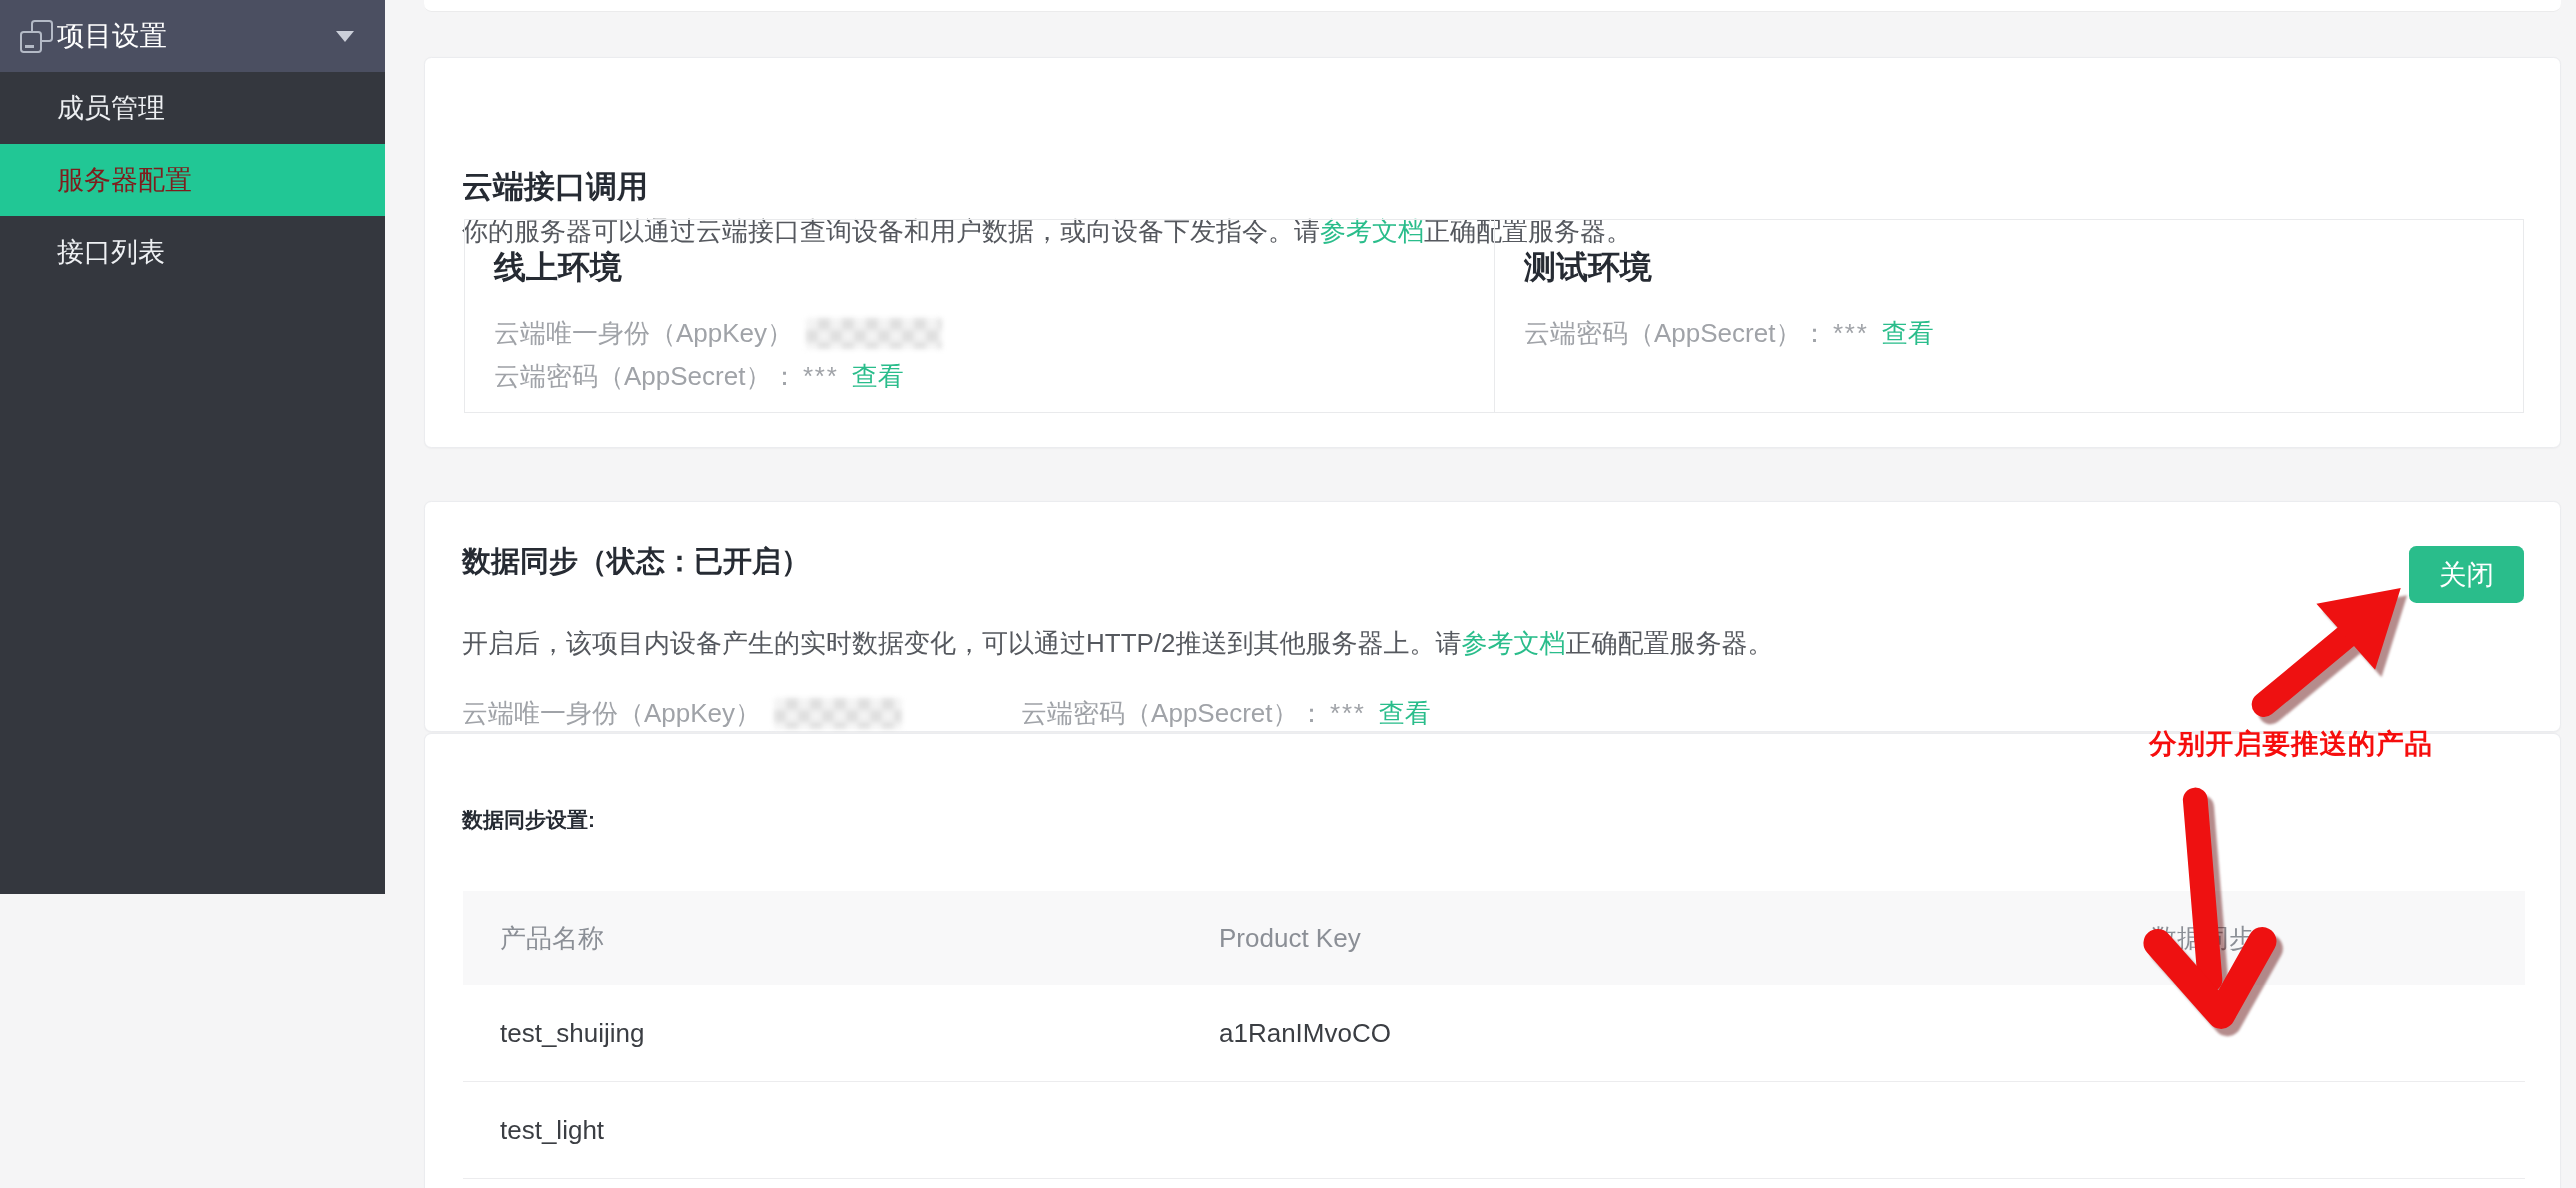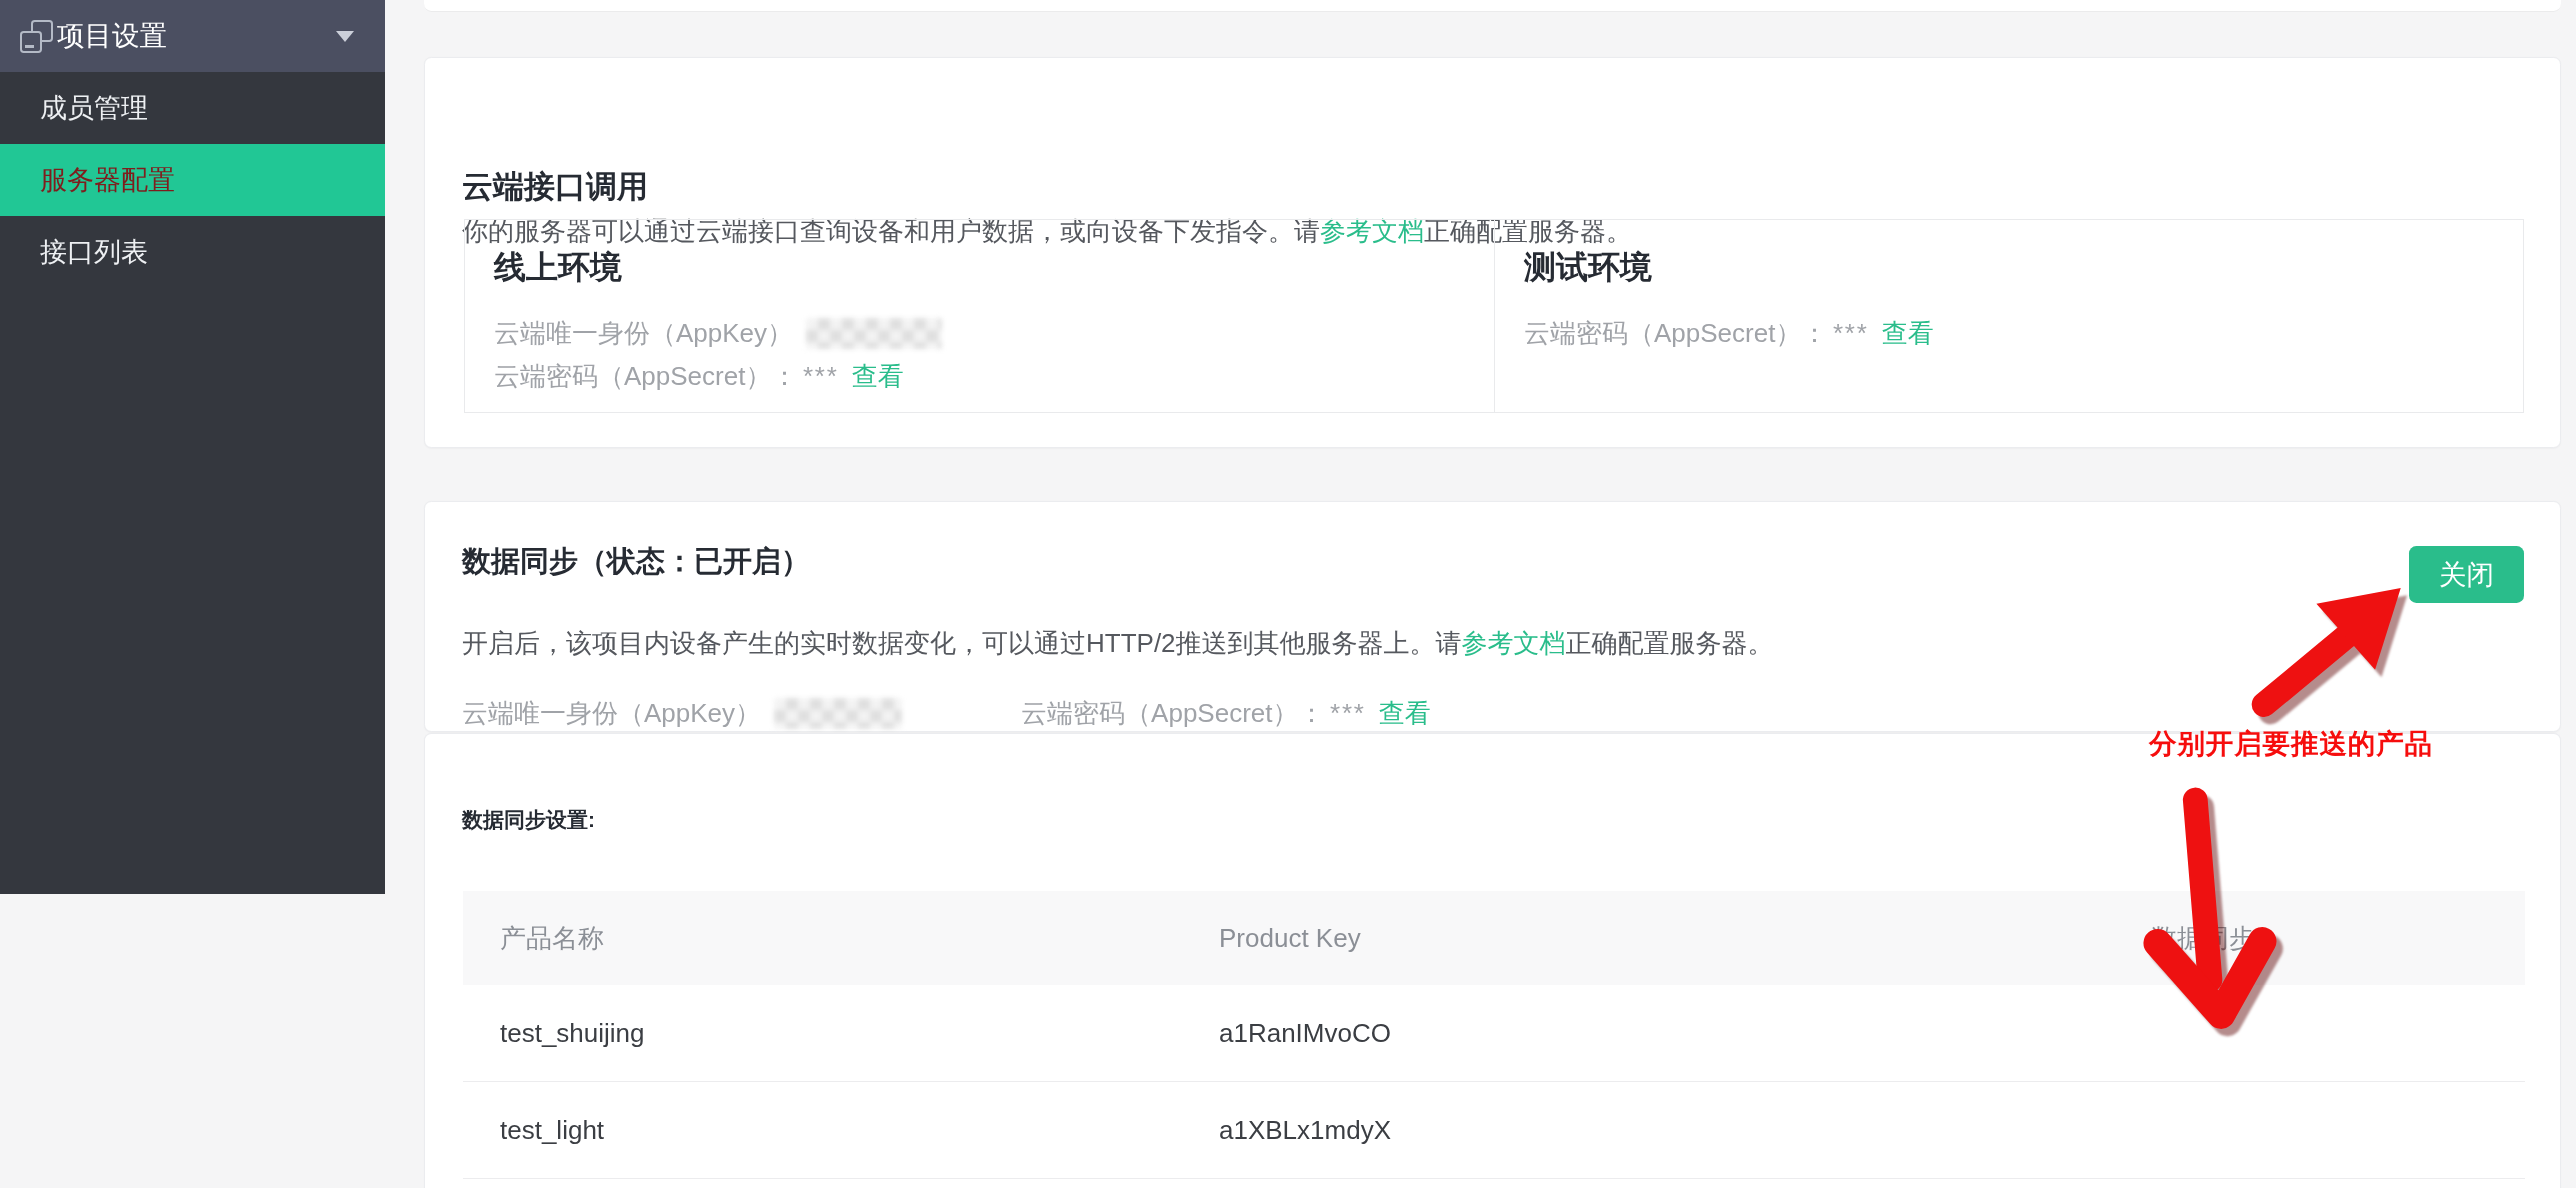--- a/index.html
+++ b/index.html
@@ -12,21 +12,21 @@
   
   .sidebar { position:absolute; left:0; top:0; width:385px; height:894px; background:#34373e; z-index:10; }
   .sb-header { position:relative; height:72px; background:#4b4f61; display:flex; align-items:center; cursor:pointer; }
   .sb-header-label { color:#ffffff; font-size:27.5px; margin-left:57px; }
   .proj-icon { position:absolute; left:20px; top:20px; width:33px; height:33px; }
   .proj-icon .back { position:absolute; right:0; top:0; width:22px; height:22px; border:2.8px solid #b4bac6; border-radius:3.7px; }
   .proj-icon .front { position:absolute; left:0; bottom:0; width:22px; height:22px; border:2.8px solid #b4bac6; border-radius:3.7px; background:#4b4f61; }
   .proj-icon .dash { position:absolute; left:4.6px; bottom:5.5px; width:9.2px; height:2.8px; background:#b4bac6; }
   .sb-caret { position:absolute; right:31px; top:31px; width:0; height:0;
     border-left:9.2px solid transparent; border-right:9.2px solid transparent; border-top:11px solid #ccd0da; }
-  .sb-item { height:72px; display:flex; align-items:center; padding-left:40px; color:#eef0f3; font-size:27px; cursor:pointer; }
+  .sb-item { height:72px; display:flex; align-items:center; padding-left:57px; color:#eef0f3; font-size:27px; cursor:pointer; }
   .sb-item.active { background:#21c795; color:#7f1d1d; }
 
   
   .top-strip { position:absolute; left:424px; top:0; width:2137px; height:11px; background:#ffffff;
     border-radius:0 0 7.3px 7.3px; box-shadow:0 0.9px 0 rgba(0,0,0,0.04); }
   .card { position:absolute; left:424px; width:2137px; background:#ffffff; border:0.9px solid #ebecef;
     border-radius:7.3px; box-shadow:0 0.9px 1.8px rgba(0,0,0,0.03); }
   .card1 { top:57px;  height:391px; }
   .card2 { top:501px; height:231px; }
   .card3 { top:733px; height:514px; border-bottom:none; border-radius:7.3px 7.3px 0 0; }
@@ -151,21 +151,20 @@
       <div>Product Key</div>
       <div>数据同步</div>
     </div>
     <div class="tbl-row tbl-body-row">
       <div class="cell-1">test_shuijing</div>
       <div>a1RanIMvoCO</div>
       <div><span class="toggle"><span class="knob"></span></span></div>
     </div>
     <div class="tbl-row tbl-body-row">
       <div class="cell-1">test_light</div>
-      <div>a1XBLx1mdyX</div>
       <div><span class="toggle"><span class="knob"></span></span></div>
     </div>
   </div>
 </section>
 
 <div class="annotation-text">分别开启要推送的产品</div>
 
 <svg class="arrows" viewBox="0 0 2808 1296">
   <g fill="none" stroke="#ee1111" style="filter:drop-shadow(7px 8px 1px rgba(90,0,0,0.45));">
 

